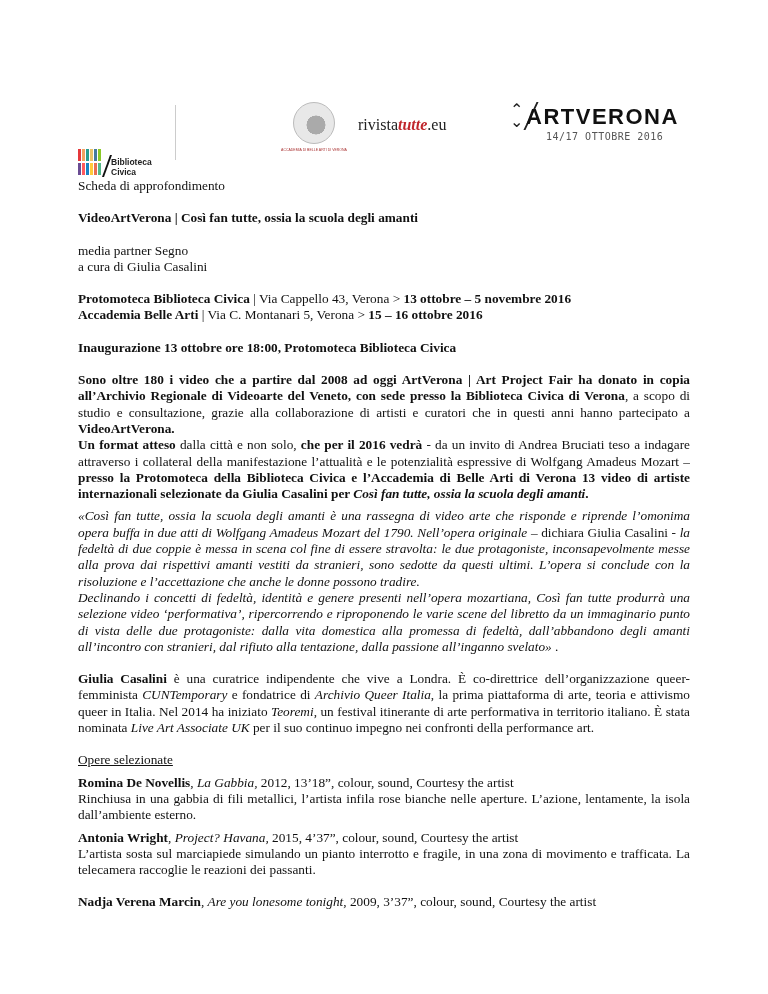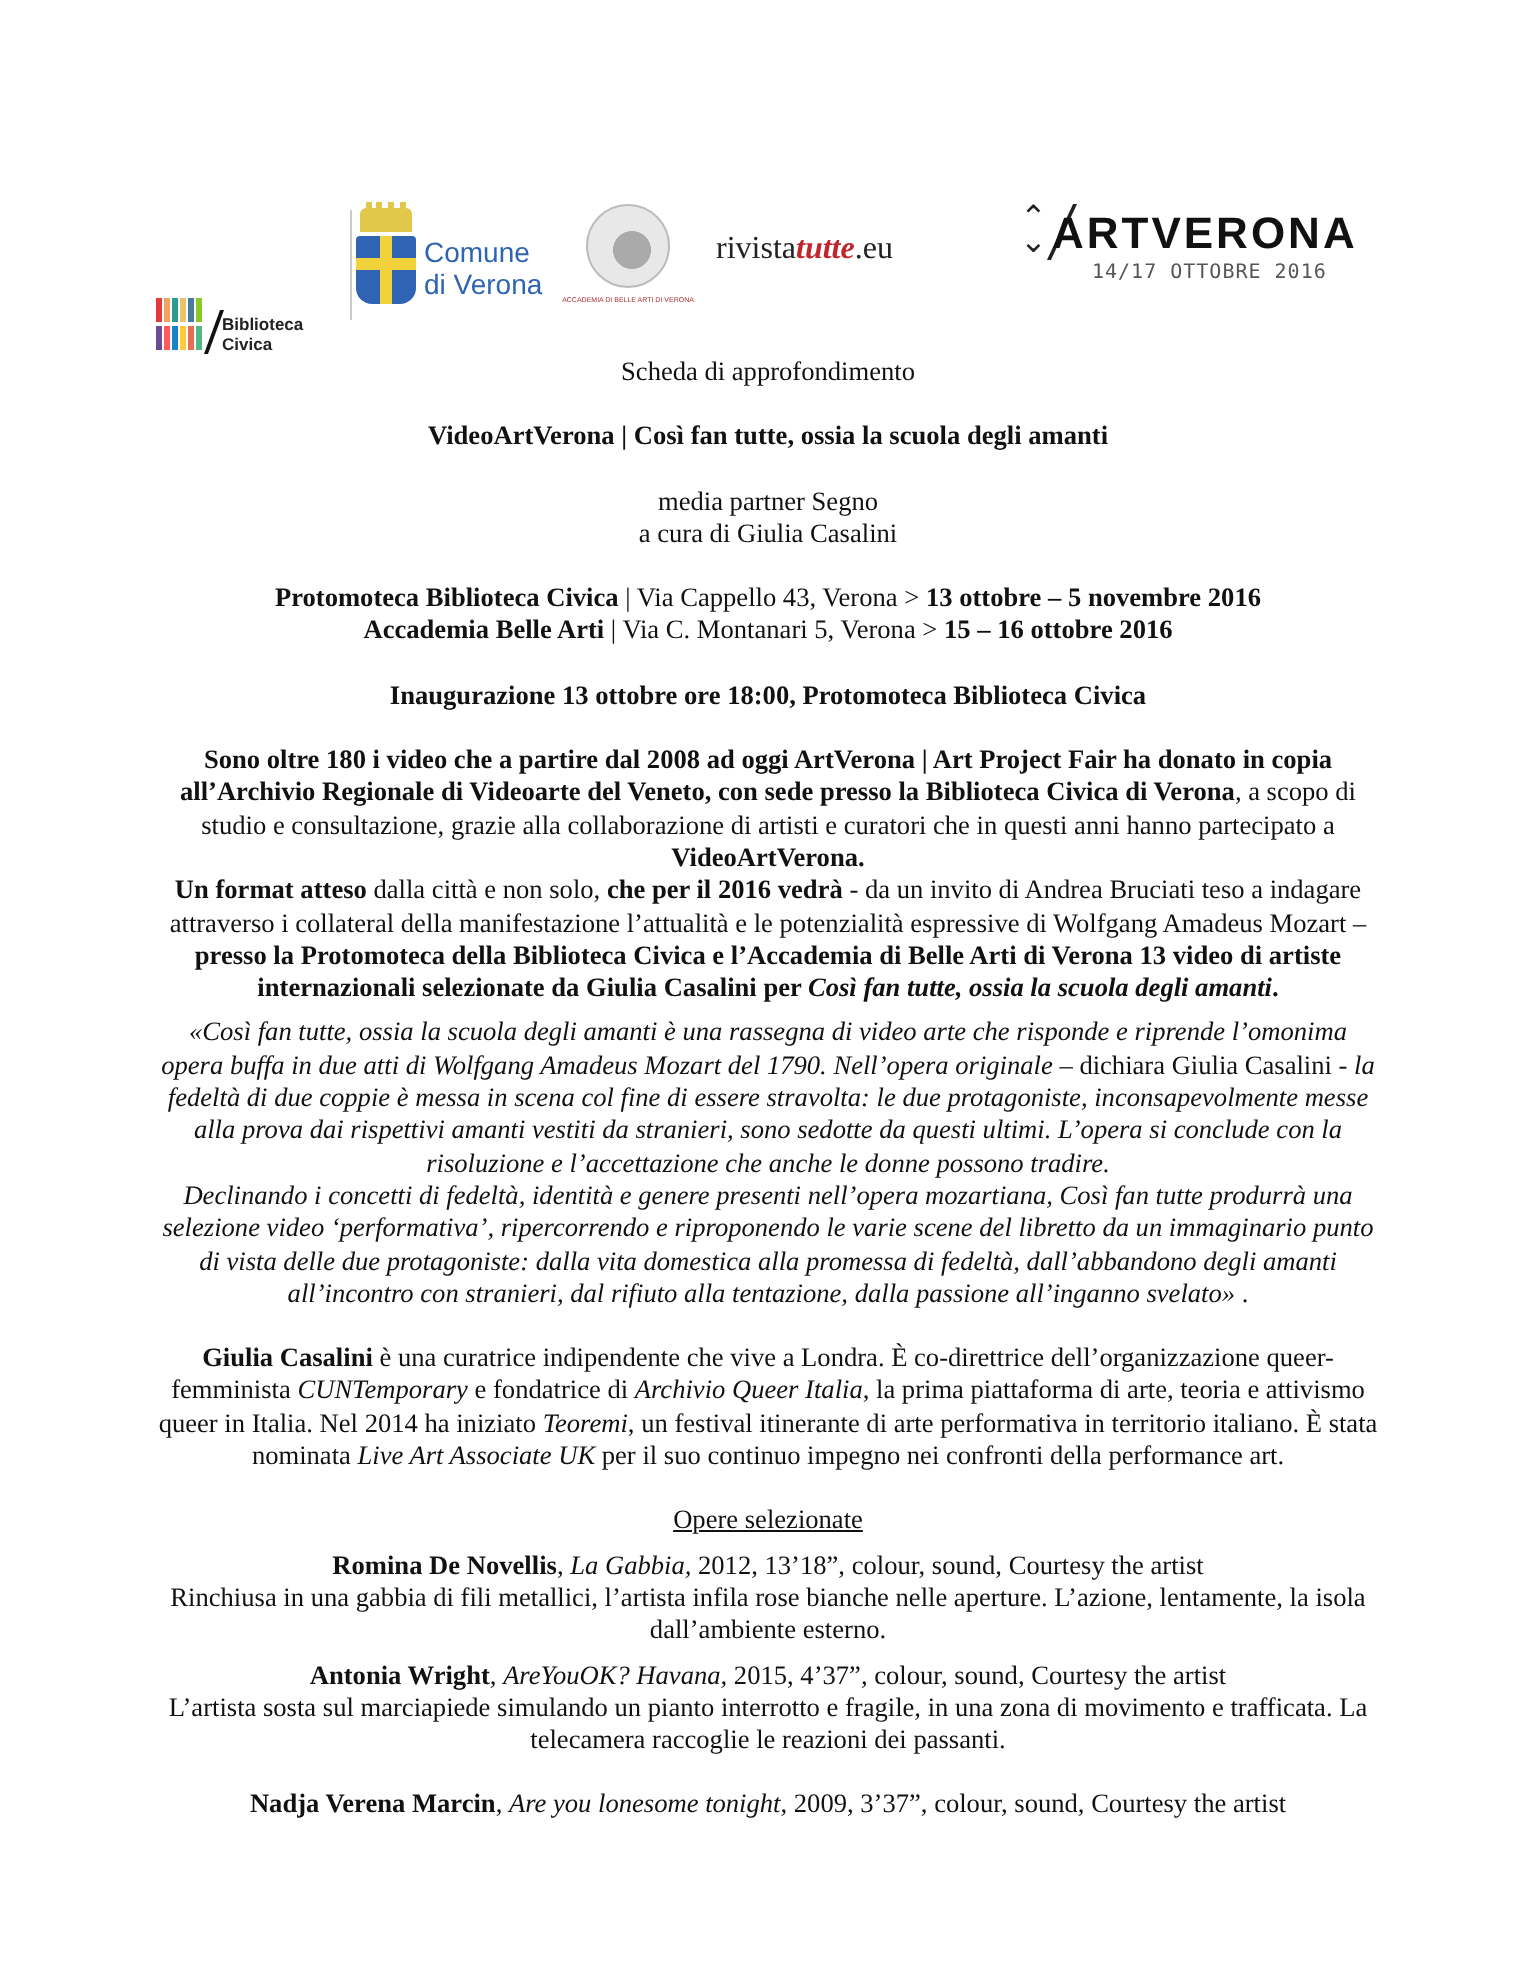--- a/index.html
+++ b/index.html
@@ -29,21 +29,21 @@
   .segno { left:280px; top:16px; font-family:"Liberation Serif", serif; font-size:16px; color:#222; white-space:nowrap; }
   .segno b { color:#c0262c; font-style:italic; }
   .artv { left:432px; top:2px; width:190px; height:50px; }
   .artv .mark { position:absolute; left:0; top:2px; font-family:"Liberation Sans", sans-serif; font-size:16px; line-height:12px; color:#222; }
   .artv .sl { position:absolute; left:20px; top:0; width:2px; height:28px; background:#222; transform:skewX(-25deg); }
   .artv .name { position:absolute; left:16px; top:2px; font-family:"Liberation Sans", sans-serif; font-weight:bold; font-size:22px; letter-spacing:1.5px; color:#111; }
   .artv .date { position:absolute; left:36px; top:29px; font-family:"DejaVu Sans Mono", monospace; font-size:10px; color:#555; letter-spacing:0.5px; }
 
   
   .doc { position:absolute; left:78px; top:178px; width:612px; font-size:13.3px; line-height:16.3px; }
-  .doc p { margin:0;text-align:center; }
+  .doc p { margin:0; }
   .gap { height:16px; }
   .small-gap { height:6px; }
   .just { text-align:justify; }
   .u { text-decoration:underline; }
   i { font-style:italic; }
   b { font-weight:bold; }
 </style>
 </head>
 <body>
 
@@ -65,31 +65,20 @@
         <span style="left:16px;top:14px;height:12px;background:#e76f51"></span>
         <span style="left:20px;top:14px;height:12px;background:#52b788"></span>
       </div>
       <div class="slash"></div>
       <div class="txt">
         <div>Biblioteca</div>
         <div>Civica</div>
       </div>
     </div>
     <div class="vsep"></div>
-    <div class="logo comune">
-      <div class="crown"></div>
-      <div class="shield">
-          <div class="v"></div>
-          <div class="h"></div>
-        </div>
-      <div class="t">
-        <div>Comune</div>
-        <div>di Verona</div>
-      </div>
-    </div>
     <div class="logo accad">
       <div class="seal"></div>
       <div class="cap">ACCADEMIA DI BELLE ARTI DI VERONA</div>
     </div>
     <div class="logo segno"><span>rivista</span><b>tutte</b><span>.eu</span></div>
     <div class="logo artv">
       <div class="mark">⌃<br>⌄</div>
       <div class="sl"></div>
       <div class="name">ARTVERONA</div>
       <div class="date">14/17 OTTOBRE 2016</div>
@@ -116,21 +105,21 @@
     <p class="just"><b>Giulia Casalini</b><span> è una curatrice indipendente che vive a Londra. È co-direttrice dell’organizzazione queer-femminista </span><i>CUNTemporary</i><span> e fondatrice di </span><i>Archivio Queer Italia</i><span>, la prima piattaforma di arte, teoria e attivismo queer in Italia. Nel 2014 ha iniziato </span><i>Teoremi</i><span>, un festival itinerante di arte performativa in territorio italiano. È stata nominata </span><i>Live Art Associate UK</i><span> per il suo continuo impegno nei confronti della performance art.</span></p>
     <div class="gap"></div>
     <p class="u">Opere selezionate</p>
     <div class="small-gap"></div>
     <div>
       <p><b>Romina De Novellis</b>, <i>La Gabbia,</i><span> 2012, 13’18”, colour, sound, Courtesy the artist</span></p>
       <p class="just">Rinchiusa in una gabbia di fili metallici, l’artista infila rose bianche nelle aperture. L’azione, lentamente, la isola dall’ambiente esterno.</p>
     </div>
     <div class="small-gap"></div>
     <div>
-      <p><b>Antonia Wright</b>, <i>AreYouOK? Havana,</i><span> 2015, 4’37”, colour, sound, Courtesy the artist</span></p>
+      <p><b>Antonia Wright</b>, <i>Project? Havana,</i><span> 2015, 4’37”, colour, sound, Courtesy the artist</span></p>
       <p class="just">L’artista sosta sul marciapiede simulando un pianto interrotto e fragile, in una zona di movimento e trafficata. La telecamera raccoglie le reazioni dei passanti.</p>
     </div>
     <div class="gap"></div>
     <div>
       <p><b>Nadja Verena Marcin</b>, <i>Are you lonesome tonight</i><span>, 2009, 3’37”, colour, sound, Courtesy the artist</span></p>
     </div>
   </div>
 </div>
 
 </body></html>

